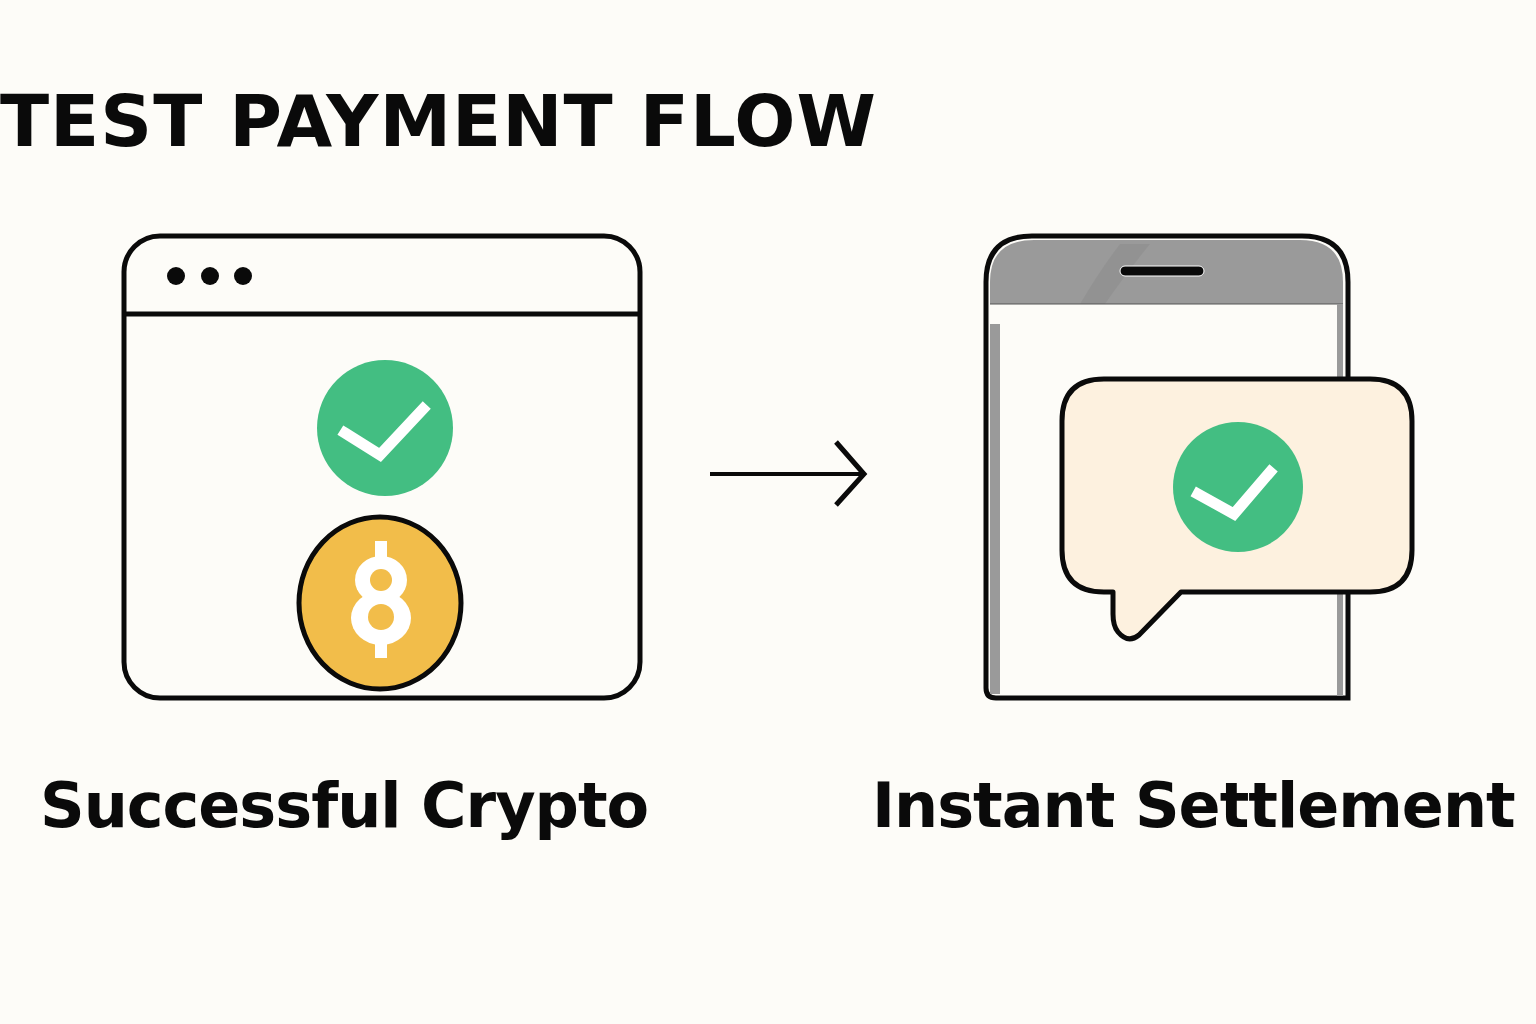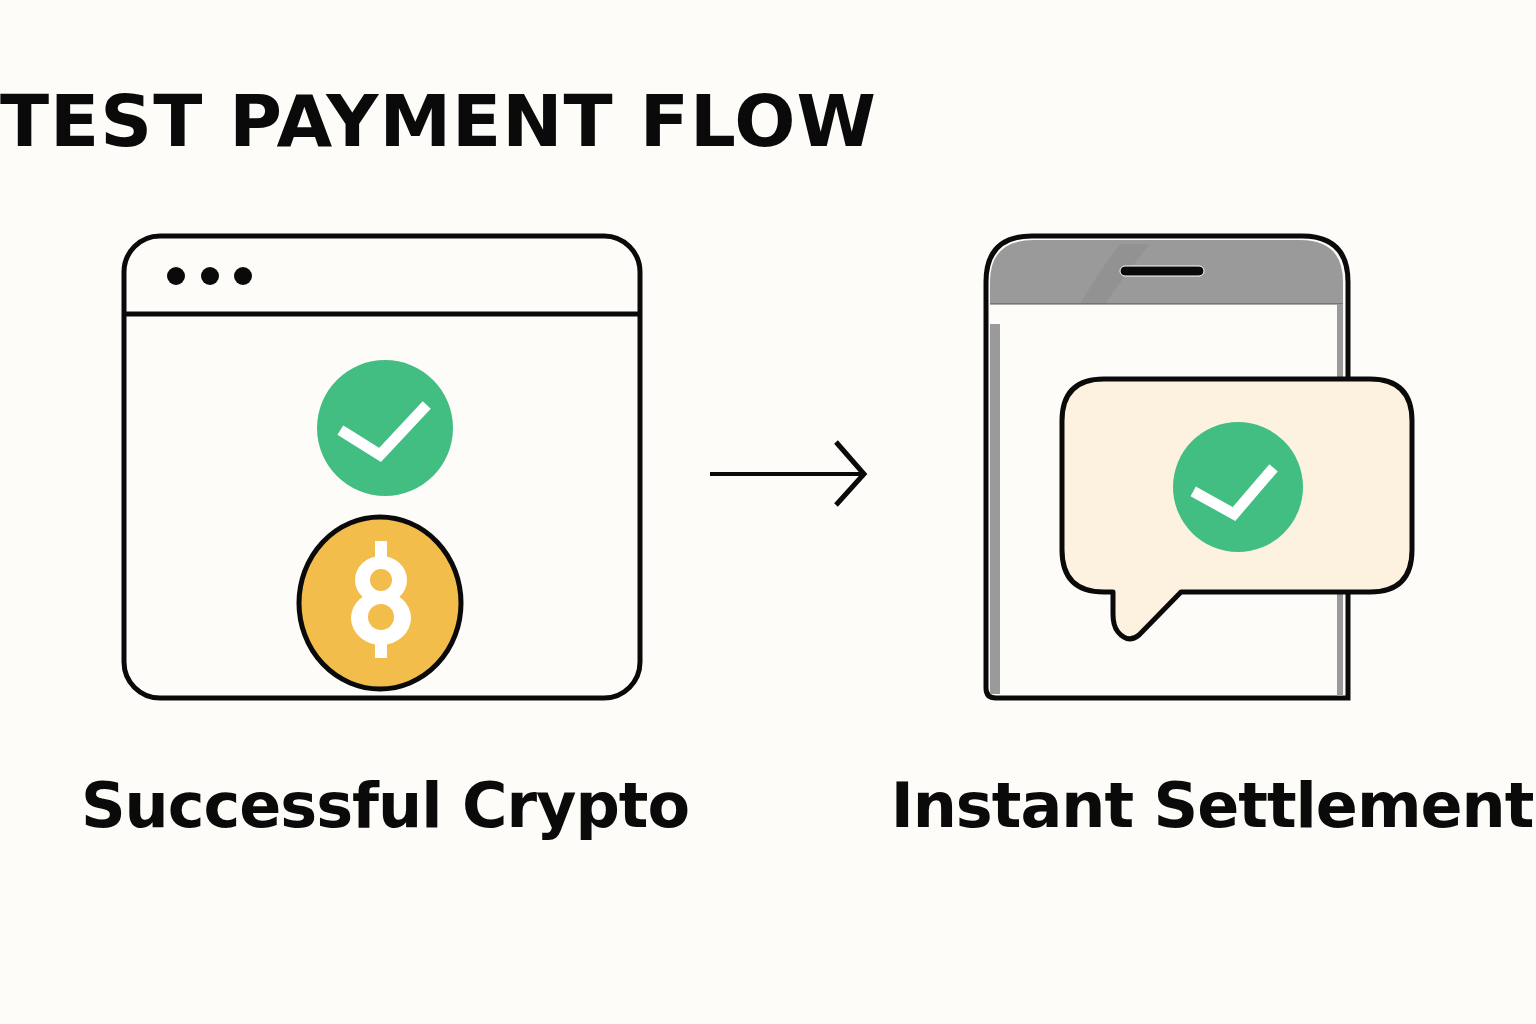--- a/index.html
+++ b/index.html
@@ -15,21 +15,20 @@
     text-align: left;
     font-family: "DejaVu Sans", sans-serif;
     font-weight: bold;
     font-size: 72px;
     letter-spacing: 1px;
     color: #0a0a0a;
     line-height: 86px;
   }
   .caption {
     position: absolute;
-    text-align: center;
     font-family: "DejaVu Sans", sans-serif;
     font-weight: bold;
     font-size: 62px;
     line-height: 84px;
     color: #0a0a0a;
   }
   .caption-left { left: 40px; width: 690px; top: 764px; letter-spacing: -1px; }
   .caption-right { left: 872px; width: 680px; top: 764px; letter-spacing: -1px; }
 
   svg { position: absolute; left: 0; top: 0; }

